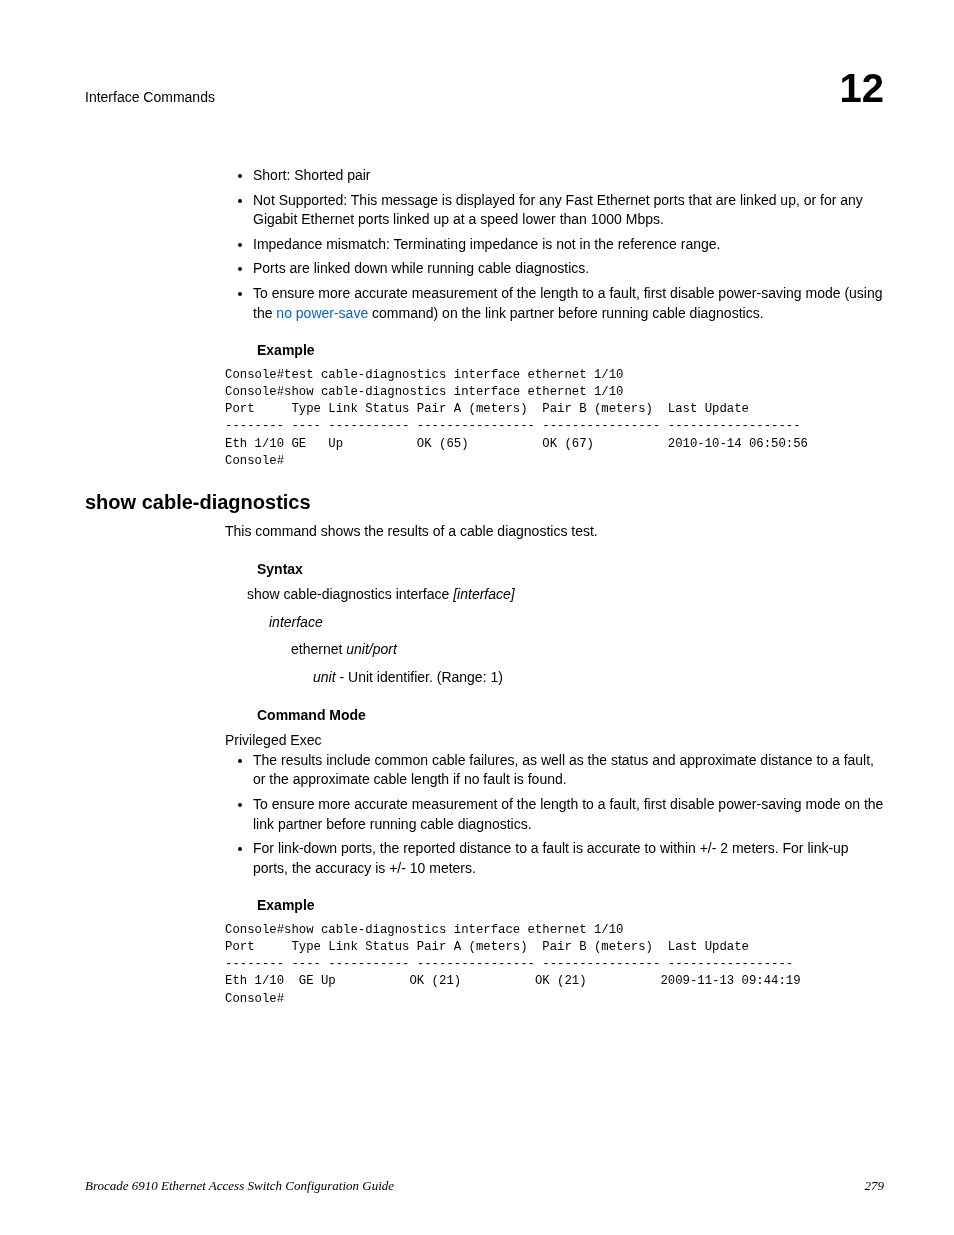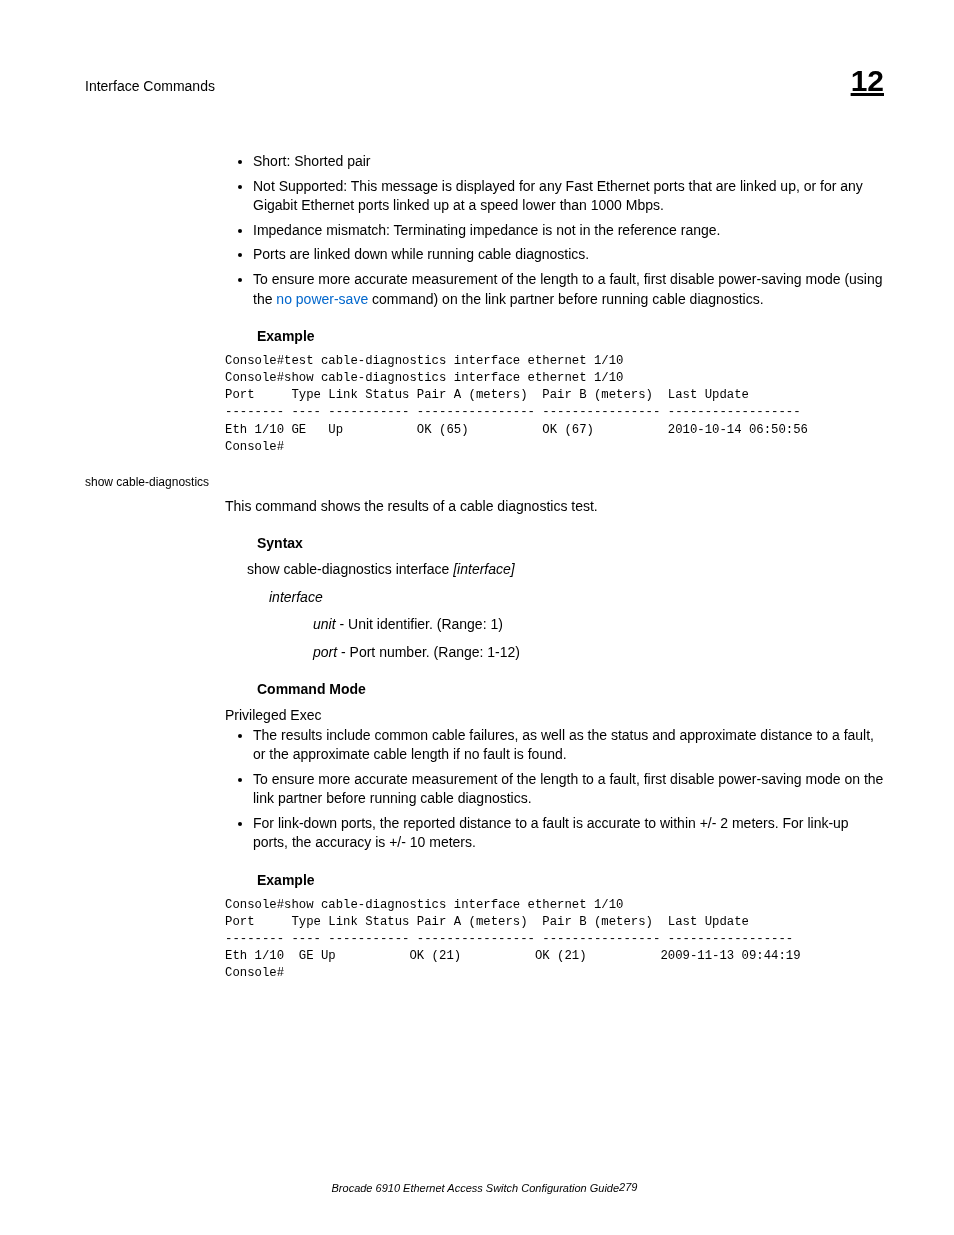--- a/index.html
+++ b/index.html
@@ -14,23 +14,22 @@
     min-height: 1235px;
     position: relative;
   }
   .header-row {
     display: flex;
     justify-content: space-between;
     align-items: baseline;
     margin-bottom: 50px;
   }
   .chapter-num {
-    font-size: 30px;
+    font-size: 40px;
     font-weight: bold;
-    text-decoration: underline;
   }
   .content {
     margin-left: 140px;
   }
   ul.outer {
     list-style: disc;
     margin: 0 0 12px 0;
     padding-left: 28px;
   }
   ul.inner {
@@ -48,22 +47,22 @@
     padding-left: 32px;
   }
   pre {
     font-family: "Courier New", Courier, monospace;
     font-size: 12.3px;
     margin: 4px 0 18px 0;
     white-space: pre;
     line-height: 1.4;
   }
   .sidebar-heading {
-    font-weight: normal;
-    font-size: 12px;
+    font-weight: bold;
+    font-size: 20px;
     margin-top: 10px;
     margin-bottom: 4px;
   }
   .nopad-top {
     margin-top: 0;
   }
   .syntax-block {
     margin-left: 22px;
   }
   .syntax-indent1 { margin-left: 22px; margin-top: 8px; margin-bottom: 8px;}
@@ -71,24 +70,25 @@
   .syntax-indent3 { margin-left: 66px; margin-top: 8px; margin-bottom: 8px;}
   .bold { font-weight: normal; }
   .italic { font-style: italic; }
   .link { color: #0066cc; }
   .footer {
     position: absolute;
     bottom: 40px;
     left: 85px;
     right: 70px;
     display: flex;
-    justify-content: center;
+    justify-content: space-between;
     font-style: italic;
-    font-size: 11px;
+    font-size: 13px;
     align-items: flex-end;
+    font-family: Liberation Serif, serif;
   }
   .footer-left { line-height: 1.3; }
   .footer-right { font-style: italic; }
 </style>
 </head>
 <body>
 
 <div class="header-row">
   <span>Interface Commands</span>
   <span class="chapter-num">12</span>
@@ -118,25 +118,25 @@
 
 <div class="content">
   <div style="margin-bottom:14px; margin-top:6px;">This command shows the results of a cable diagnostics test.</div>
 
   <div class="section-heading">Syntax</div>
   <div class="syntax-block">
     <div>
       <span class="bold">show cable-diagnostics interface</span><span class="italic"> [interface]</span>
     </div>
     <div class="syntax-indent1 italic">interface</div>
+    <div class="syntax-indent2">
+      <span class="bold">ethernet </span><span class="italic">unit/port</span>
+    </div>
     <div class="syntax-indent3">
       <span class="italic">unit</span><span> - Unit identifier. (Range: 1)</span>
-    </div>
-    <div class="syntax-indent3">
-      <span class="italic">port</span><span> - Port number. (Range: 1-12)</span>
     </div>
   </div>
 
   <div class="section-heading">Command Mode</div>
   <div>Privileged Exec</div>
 
   <ul class="outer nopad-top">
     <li>The results include common cable failures, as well as the status and approximate distance to a fault, or the approximate cable length if no fault is found.</li>
     <li>To ensure more accurate measurement of the length to a fault, first disable power-saving mode on the link partner before running cable diagnostics.</li>
     <li>For link-down ports, the reported distance to a fault is accurate to within +/- 2 meters. For link-up ports, the accuracy is +/- 10 meters.</li>

